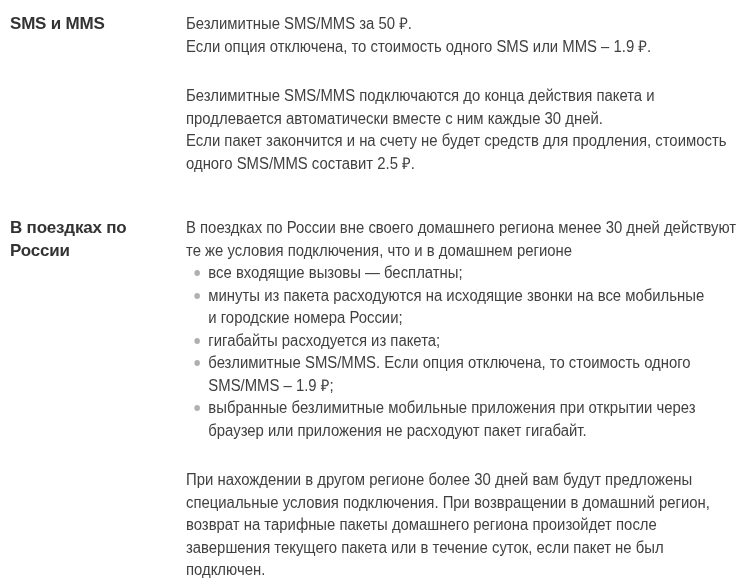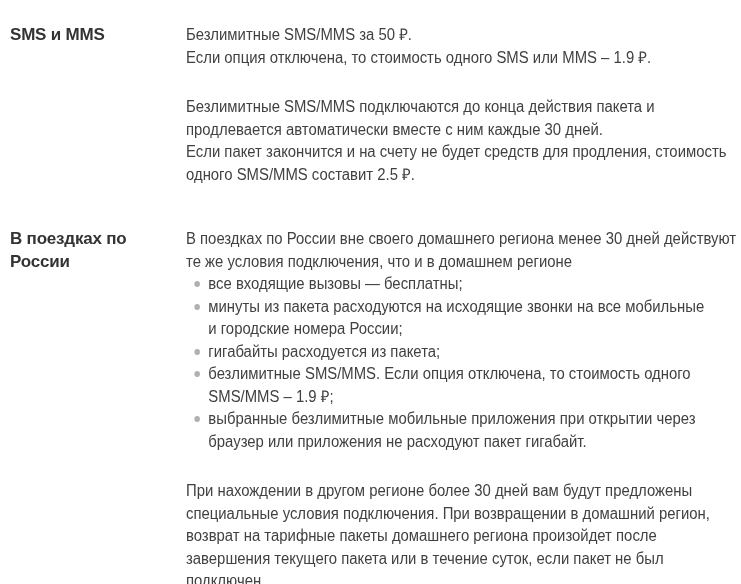--- a/index.html
+++ b/index.html
@@ -16,21 +16,20 @@
     line-height: 22.5px;
     color: #414141;
   }
   .page {
     box-sizing: border-box;
     padding: 13px 0 0 10px;
   }
   .row {
     display: flex;
     align-items: flex-start;
-    margin-top: 11px;
   }
   .row.section-gap {
     margin-top: 42px;
   }
   .label-col {
     flex: 0 0 176px;
     width: 176px;
   }
   .label-col h3 {
     margin: 0;

